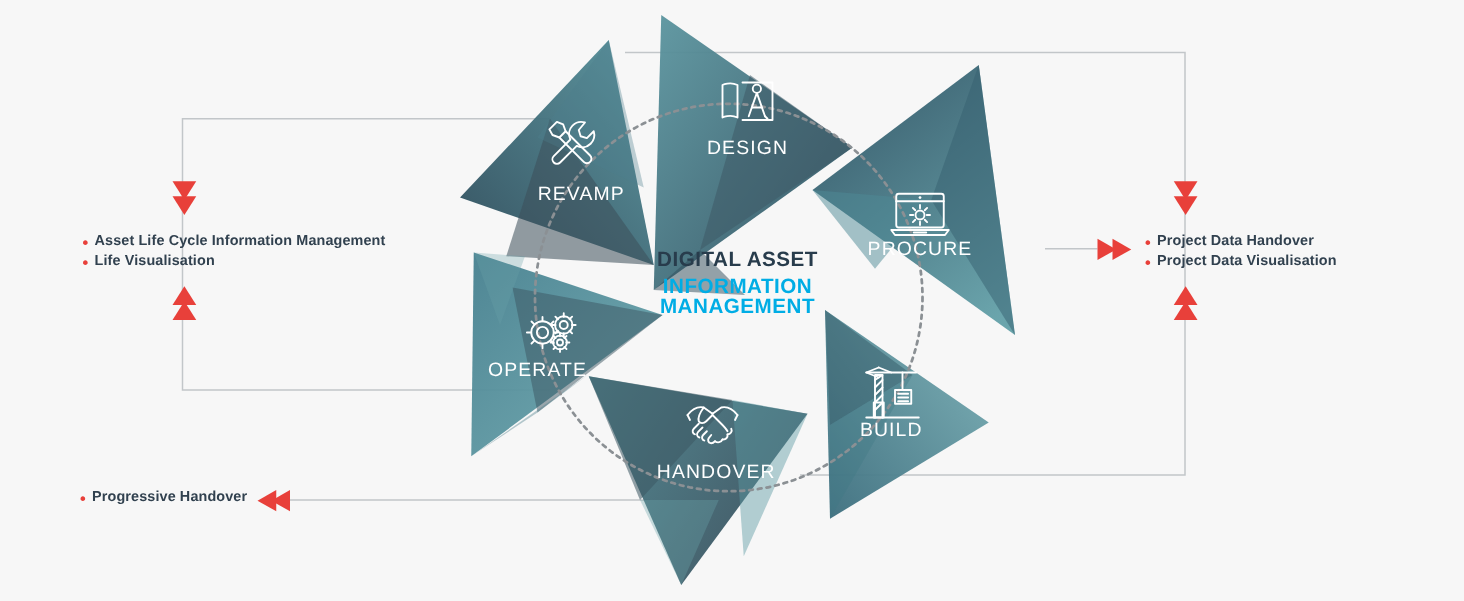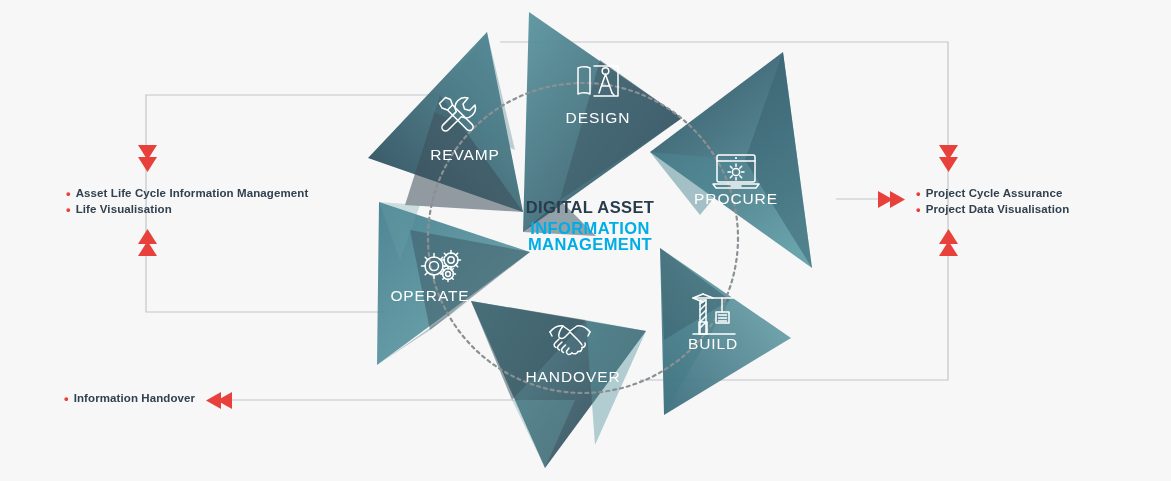--- a/index.html
+++ b/index.html
@@ -274,28 +274,28 @@
     </div>
     <div class="line">
       <span class="dot">•</span>
       <span>Life Visualisation</span>
     </div>
   </div>
 
   <div class="annot" id="annot-right">
     <div class="line">
       <span class="dot">•</span>
-      <span>Project Cycle Assurance</span>
+      <span>Project Data Handover</span>
     </div>
     <div class="line">
       <span class="dot">•</span>
       <span>Project Data Visualisation</span>
     </div>
   </div>
 
   <div class="annot" id="annot-bottom">
     <div class="line">
       <span class="dot">•</span>
-      <span>Information Handover</span>
+      <span>Progressive Handover</span>
     </div>
   </div>
 
 </div>
 
 </body></html>

